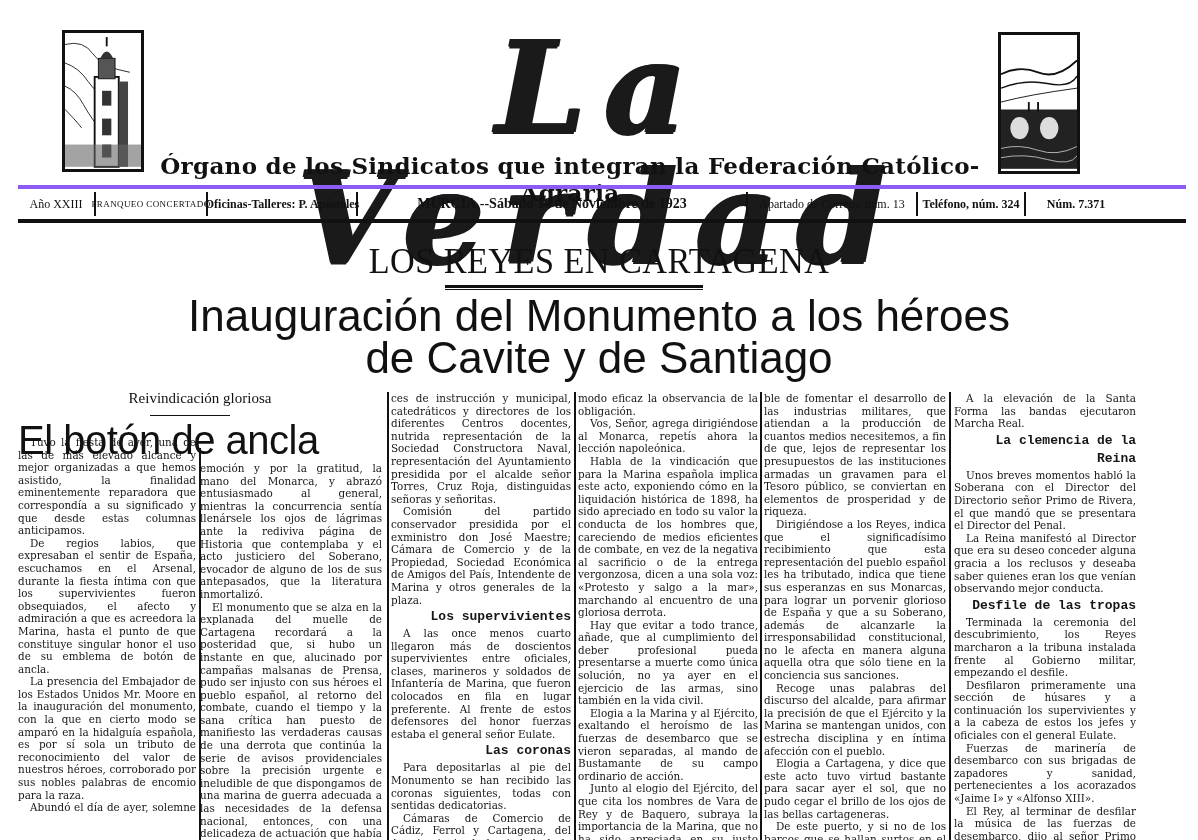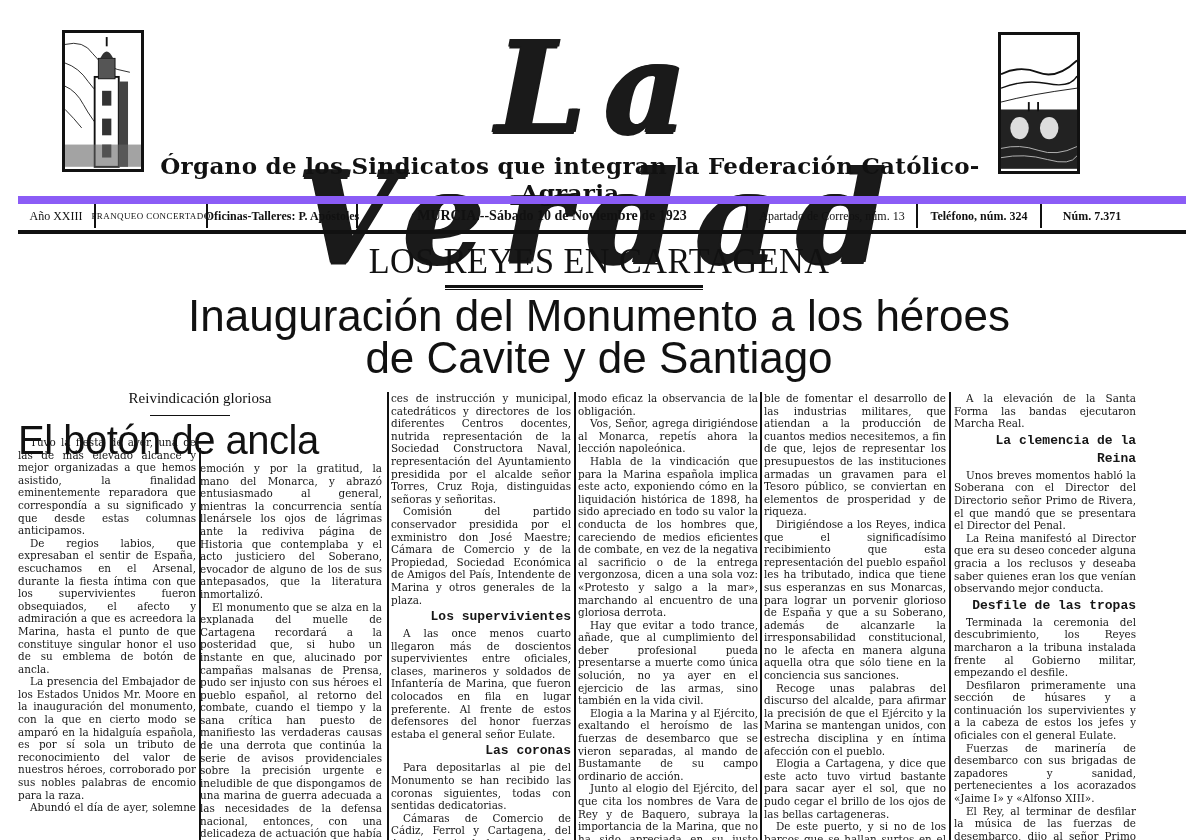--- a/index.html
+++ b/index.html
@@ -14,28 +14,28 @@
 
   .masthead-title { position: absolute; left: 210px; top: 22px; width: 780px; height: 130px;
     font-family: "DejaVu Serif", serif; font-weight: bold; font-size: 128px; line-height: 130px;
     text-align: center; letter-spacing: 18px; color: #1a1a1a; font-style: italic;
     text-shadow: 2px 0 0 #1a1a1a, -1px 0 0 #1a1a1a, 0 2px 0 #1a1a1a; }
 
   .masthead-subtitle { position: absolute; left: 150px; top: 152px; width: 840px; text-align: center;
     font-family: "DejaVu Serif", serif; font-weight: bold; font-size: 23px; letter-spacing: 0.3px; color: #111; }
 
   
-  .infobar { position: absolute; left: 18px; top: 196px; width: 1168px; height: 38px;
-    border-top: 8px solid #8b5cf6; border-bottom: 4px solid #111; display: flex; }
+  .infobar { position: absolute; left: 18px; top: 185px; width: 1168px; height: 38px;
+    border-top: 4px solid #8b5cf6; border-bottom: 4px solid #111; display: flex; align-items: center; }
   .infobar .cell { height: 24px; display: flex; align-items: center; justify-content: center;
     font-family: "Liberation Serif", serif; font-size: 12px; padding: 0 6px; white-space: nowrap; border-right: 2px solid #111; }
   .infobar .cell:last-child { border-right: none; }
   .c1 { width: 78px; } .c2 { width: 112px; font-size: 9px !important; letter-spacing: 0.4px; }
   .c3 { width: 150px; font-weight: bold; } .c4 { width: 390px; font-weight: bold; font-size: 14px !important; }
-  .c5 { width: 170px; } .c6 { width: 124px; font-weight: bold; } .c7 { width: 100px; font-weight: bold; }
+  .c5 { width: 170px; } .c6 { width: 108px; font-weight: bold; } .c7 { width: 100px; font-weight: bold; }
 
   
   .kicker { position: absolute; left: 0; top: 240px; width: 1198px; text-align: center;
     font-family: "Liberation Serif", serif; font-size: 36px; letter-spacing: 0.5px; transform: scaleX(0.95); }
   .kicker-rule { position: absolute; left: 445px; top: 285px; width: 258px; height: 5px; border-top: 3px solid #111; border-bottom: 1px solid #111; }
   .headline { position: absolute; left: 0; top: 295px; width: 1198px; text-align: center;
     font-family: Liberation Sans, sans-serif; font-size: 44px; line-height: 42px; }
 
   
   .col { position: absolute; top: 392px; height: 448px; overflow: hidden;

